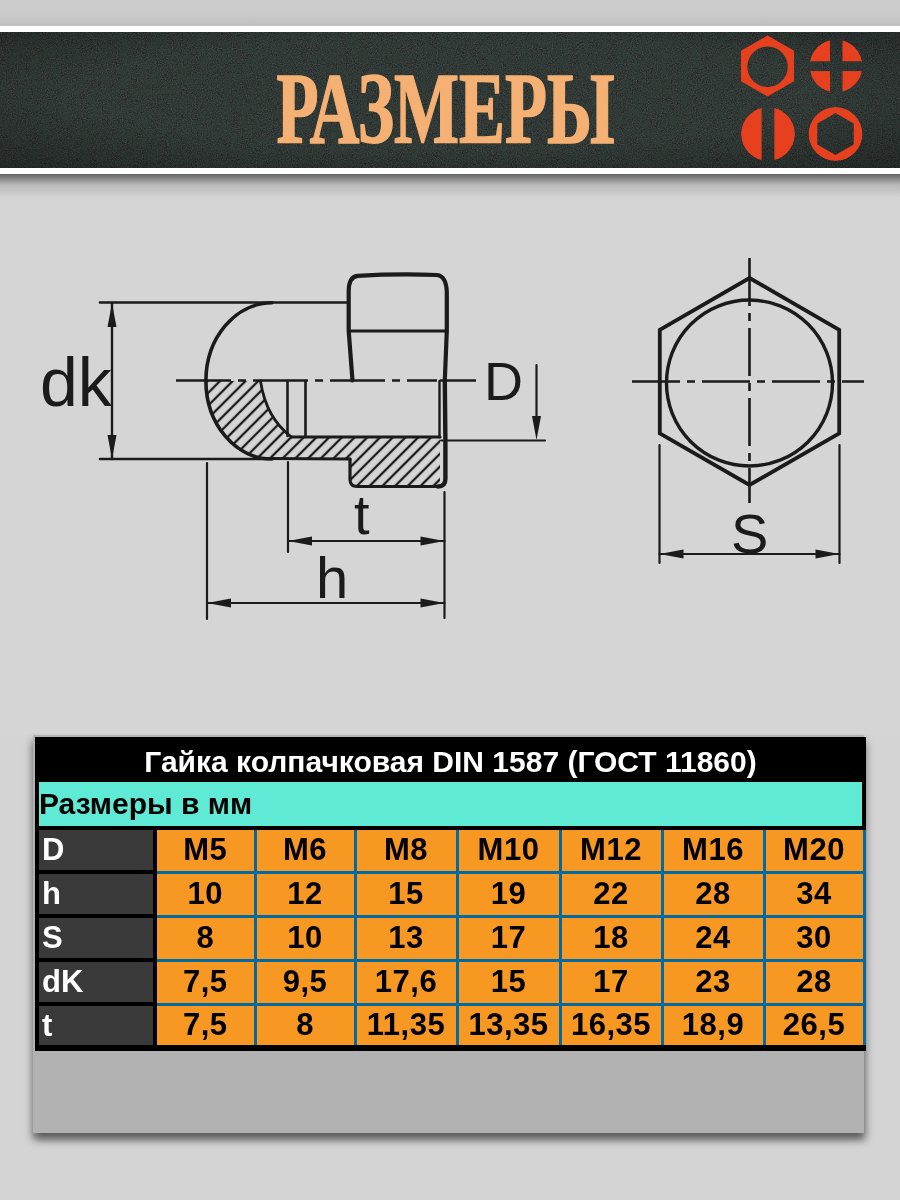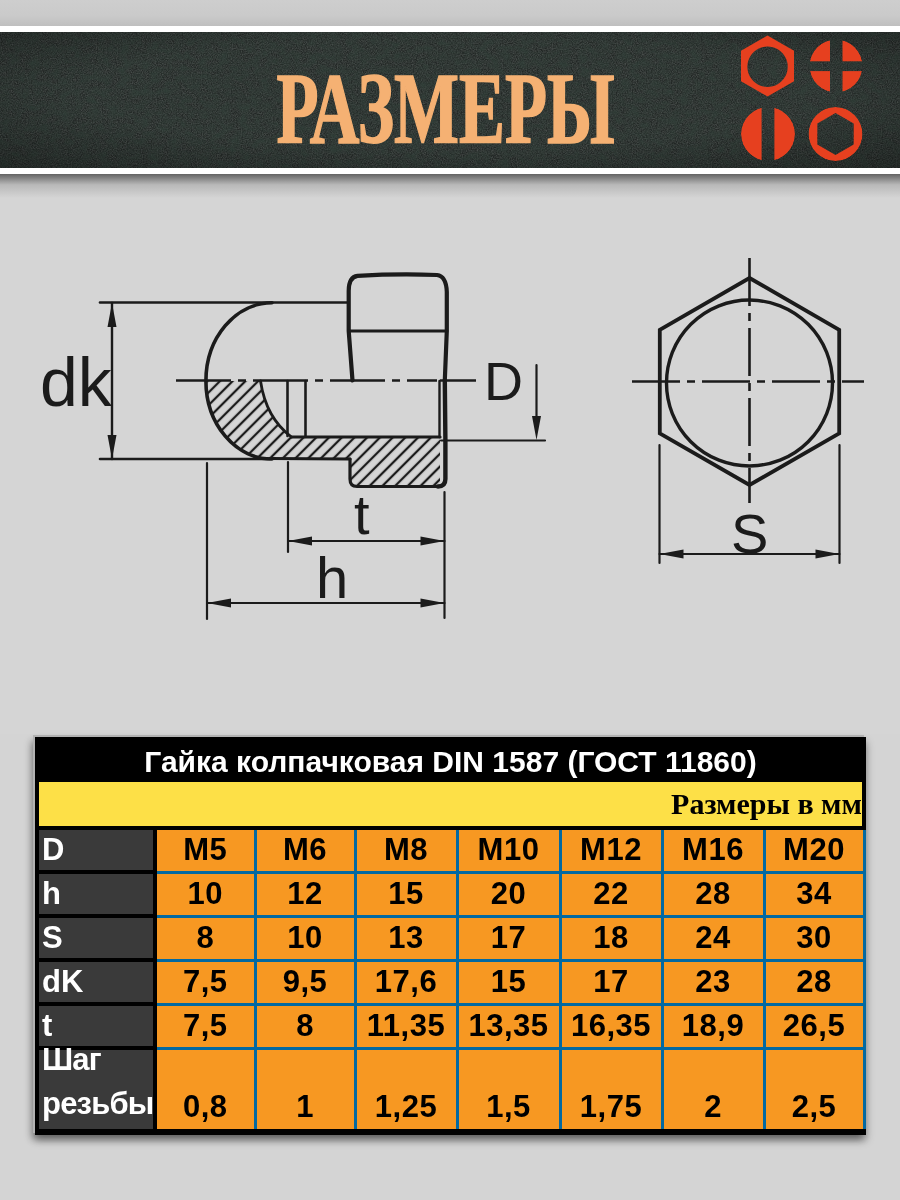--- a/index.html
+++ b/index.html
@@ -167,38 +167,38 @@
     <col style="width:103px">
         <col style="width:102px">
         <col style="width:102px">
         <col style="width:100px">
   </colgroup>
   <tbody>
         <tr style="height:43px;">
           <td colspan="8" style="background:#000;color:#fff;border:4px solid #000;border-bottom:0;text-align:center;font-size:30px;padding:0;">Гайка колпачковая DIN 1587 (ГОСТ 11860)</td>
         </tr>
   <tr style="height:46px;">
-          <td colspan="8" style="background:#fde047;border:4px solid #000;border-top:0;text-align:right;font-size:30px;padding:0;font-family:Liberation Serif, serif;">Размеры в мм</td>
+          <td colspan="8" style="background:#5eead4;border:4px solid #000;border-top:0;text-align:left;font-size:30px;padding:0;">Размеры в мм</td>
         </tr>
   <tr style="height:44px;">
     <td class="lbl">D</td>
           <td class="v">M5</td>
           <td class="v">M6</td>
           <td class="v">M8</td>
           <td class="v">M10</td>
           <td class="v">M12</td>
           <td class="v">M16</td>
           <td class="v">M20</td>
   </tr>
   <tr style="height:44px;">
     <td class="lbl">h</td>
           <td class="v">10</td>
           <td class="v">12</td>
           <td class="v">15</td>
-          <td class="v">20</td>
+          <td class="v">19</td>
           <td class="v">22</td>
           <td class="v">28</td>
           <td class="v">34</td>
   </tr>
   <tr style="height:44px;">
     <td class="lbl">S</td>
           <td class="v">8</td>
           <td class="v">10</td>
           <td class="v">13</td>
           <td class="v">17</td>
@@ -218,32 +218,20 @@
   </tr>
   <tr style="height:44px;">
     <td class="lbl">t</td>
           <td class="v">7,5</td>
           <td class="v">8</td>
           <td class="v">11,35</td>
           <td class="v">13,35</td>
           <td class="v">16,35</td>
           <td class="v">18,9</td>
           <td class="v">26,5</td>
-  </tr>
-  <tr style="height:84px;">
-    <td class="lbl" style="vertical-align:top;">
-            <div style="margin-top:-12px;line-height:44px;letter-spacing:-0.8px;">Шаг резьбы</div>
-          </td>
-    <td class="v vb">0,8</td>
-          <td class="v vb">1</td>
-          <td class="v vb">1,25</td>
-          <td class="v vb">1,5</td>
-          <td class="v vb">1,75</td>
-          <td class="v vb">2</td>
-          <td class="v vb">2,5</td>
   </tr>
 </tbody>
     </table>
 </div>
 <style>
   #tbl td.lbl{background:#3a3a3a;color:#fff;border:4px solid #000;font-size:31px;padding:0 0 0 3px;text-align:left;}
   #tbl td.v{background:#f79822;border:3px solid #0369a1;font-size:31px;letter-spacing:0.5px;padding:0;text-align:center;}
   #tbl table{border-bottom:6px solid #000;}
   #tbl td.vb{vertical-align:bottom;padding-bottom:4px;}
 </style>

